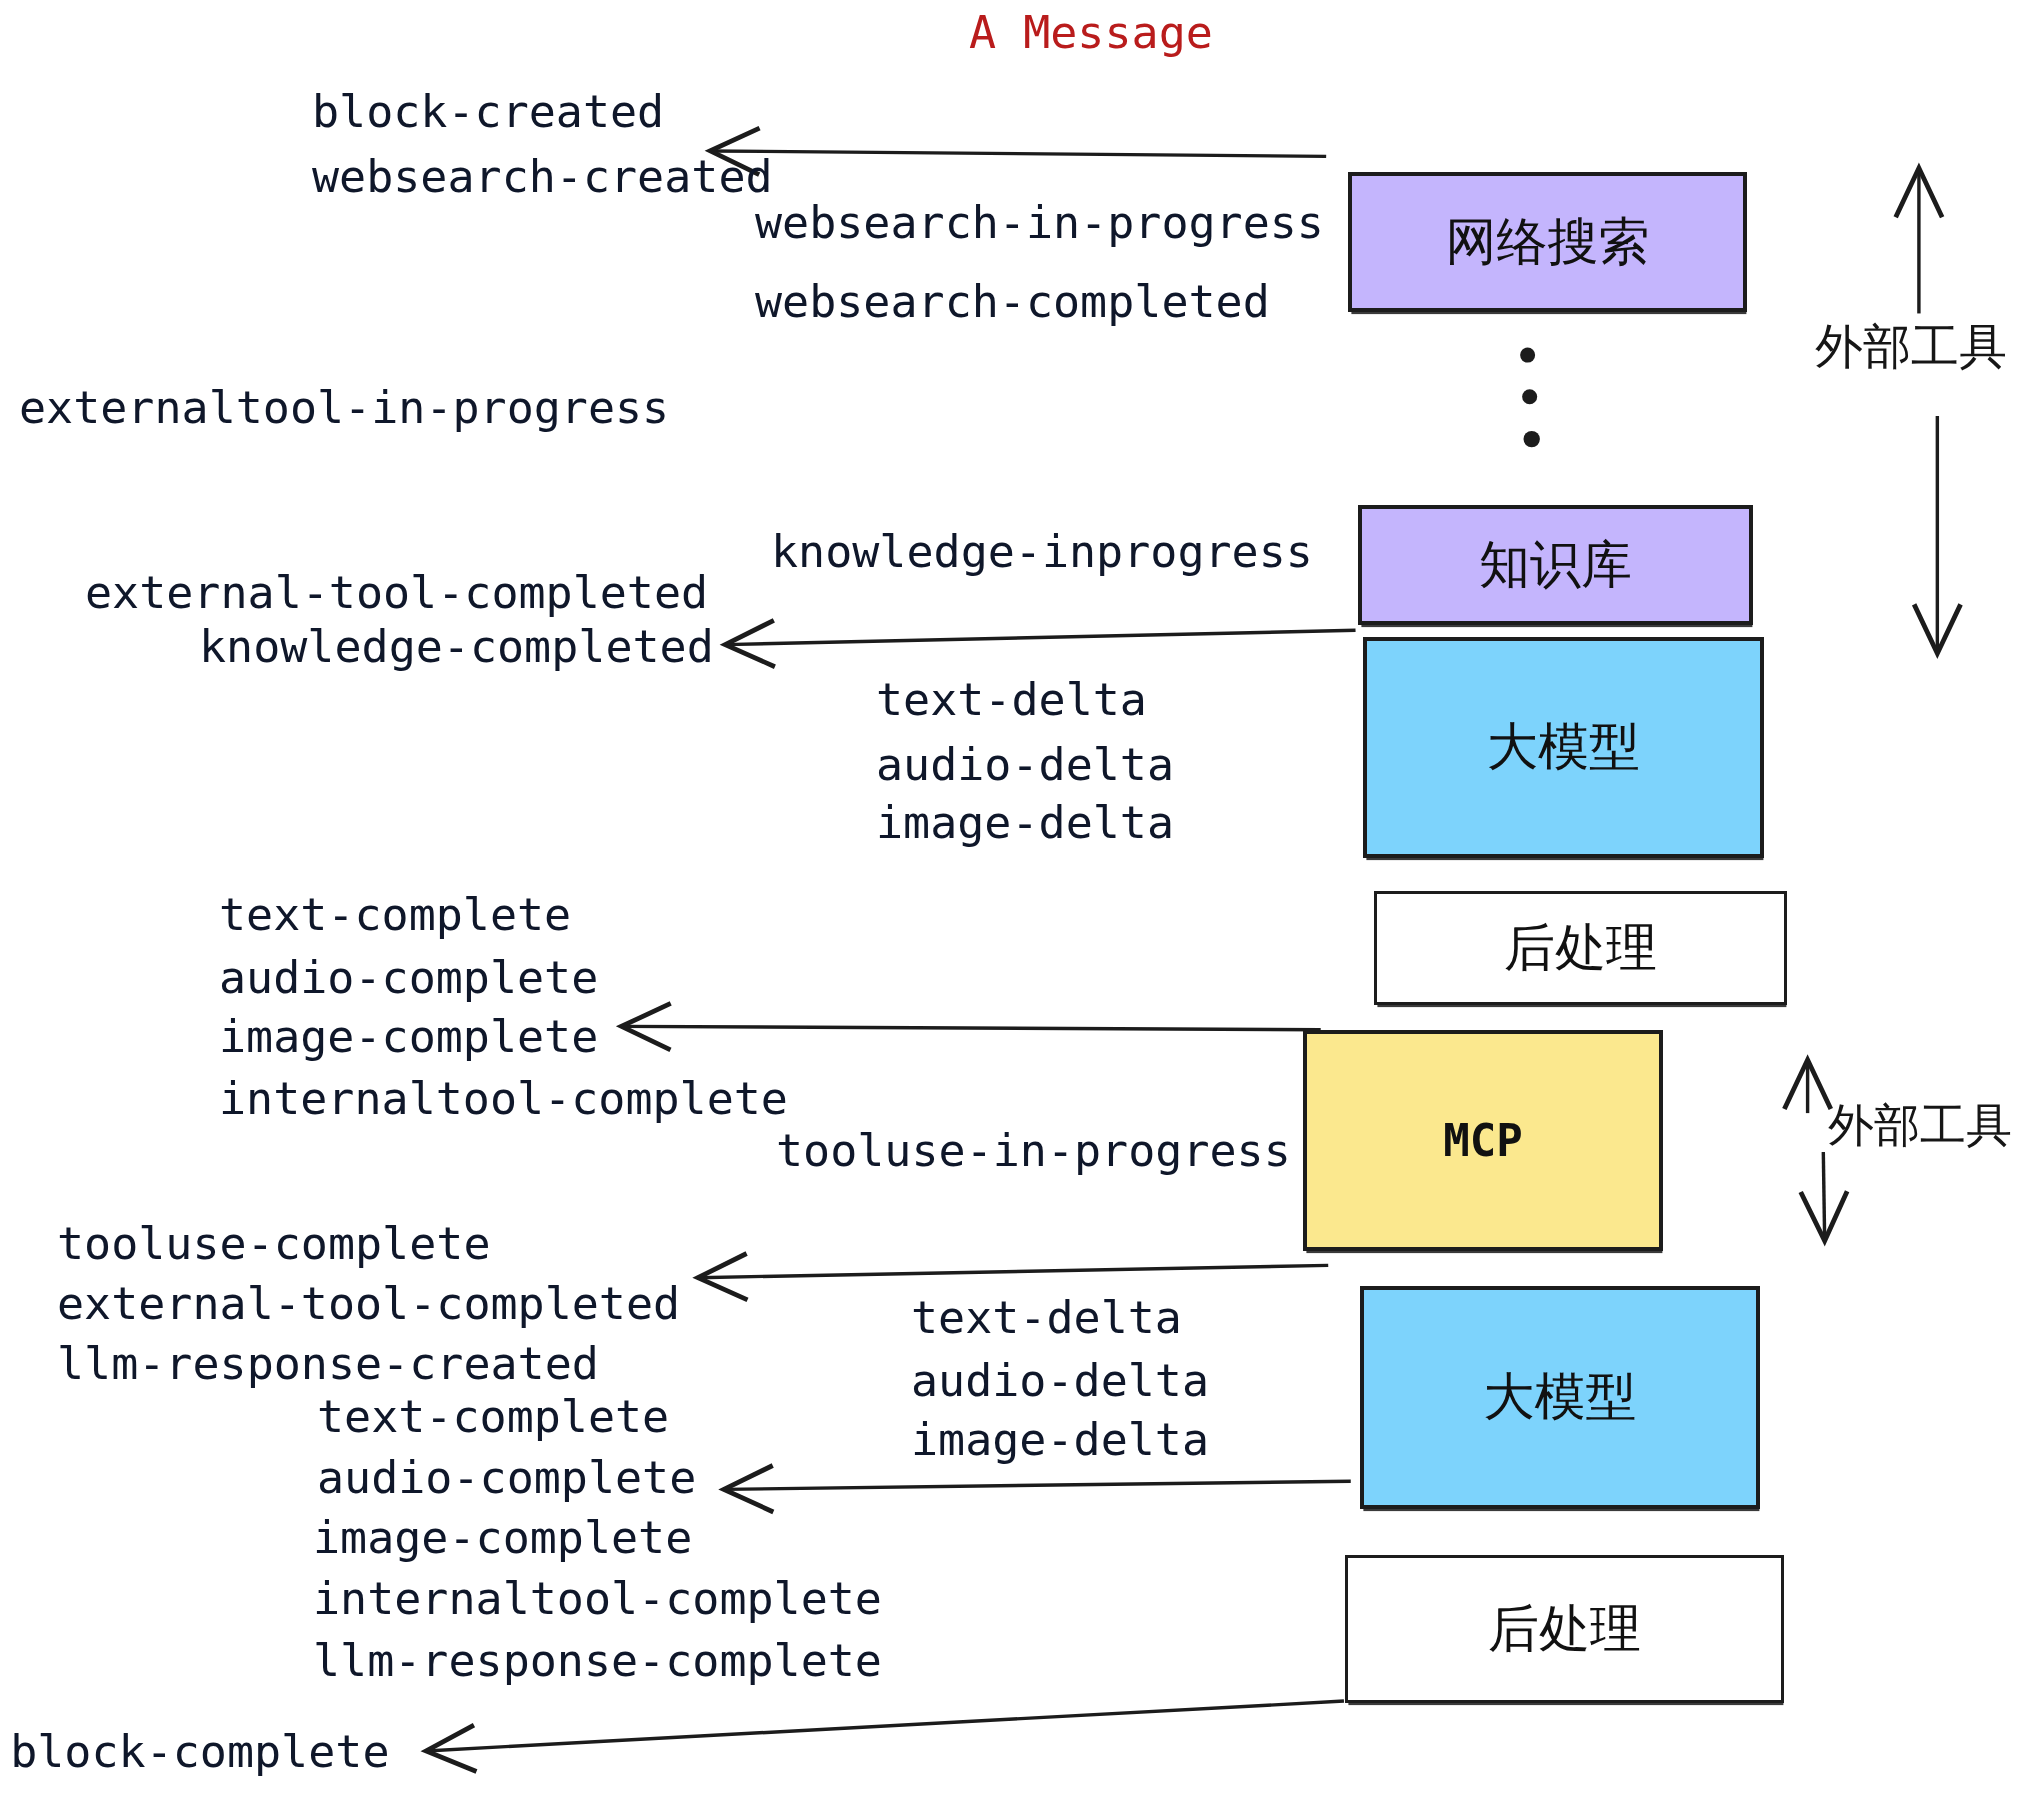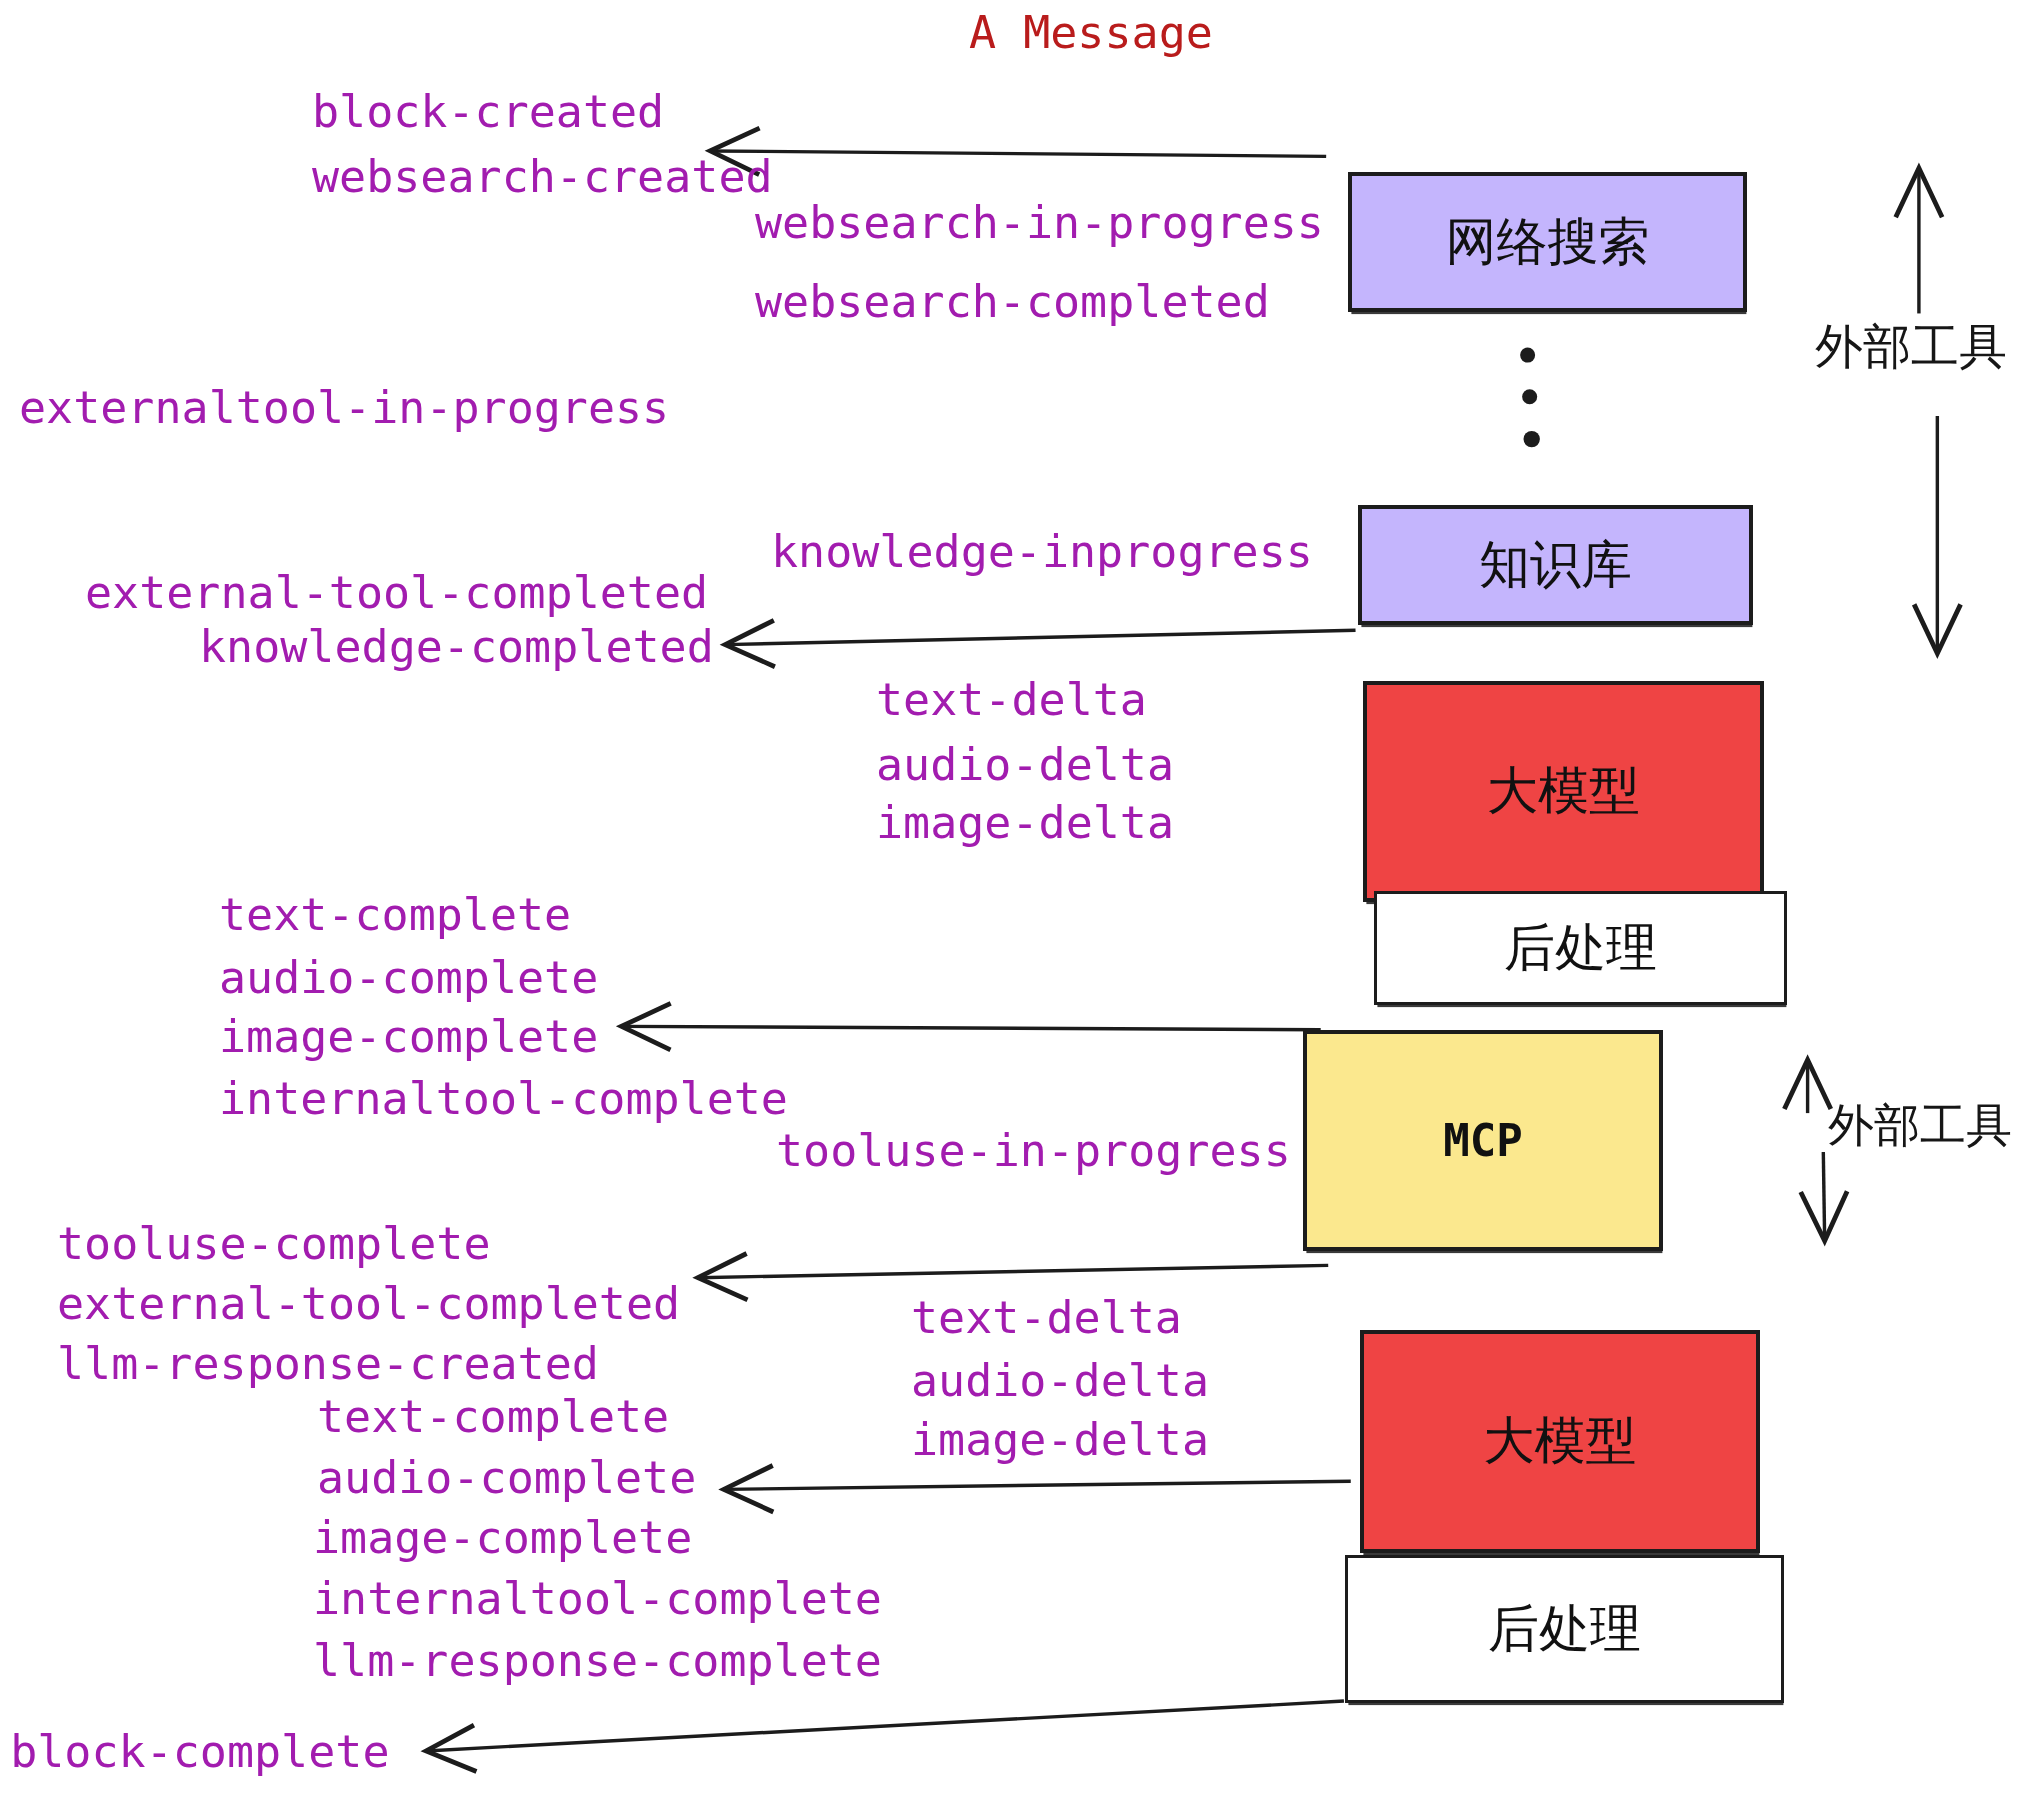--- a/index.html
+++ b/index.html
@@ -1,25 +1,25 @@
 <!DOCTYPE html>
 <html style="font-size:11px"><head>
 <meta charset="utf-8">
 <style>
   html,body{margin:0;padding:0;background:#ffffff;}
   #canvas{position:relative;width:2035px;height:1796px;background:#ffffff;overflow:hidden;
           font-family:"DejaVu Sans Mono","Liberation Mono",monospace;color:#1c1c1c;}
-  .ev{position:absolute;font-size:45px;line-height:1;white-space:nowrap;color:#a21caf;}
+  .ev{position:absolute;font-size:45px;line-height:1;white-space:nowrap;color:#0f172a;}
   .title{position:absolute;font-size:45px;line-height:1;white-space:nowrap;color:#b91c1c;}
   .box{position:absolute;box-sizing:border-box;border:4.1px solid #1c1c1c;
        display:flex;align-items:center;justify-content:center;
        font-family:"DejaVu Sans","Liberation Sans",sans-serif;font-size:51px;color:#111;
        box-shadow:1.4px 4.1px 0 -2px #3a3a3a;}
   .pink{background:#c4b5fd;}
-  .green{background:#ef4444;margin-top:44px;}
+  .green{background:#7dd3fc;}
   .yellow{background:#fbe88e;}
   .whitebox{background:#ffffff;border-width:3.4px;}
   .latin{font-family:"DejaVu Sans Mono","Liberation Mono",monospace;font-weight:bold;font-size:44px;}
   .side{position:absolute;font-size:48px;line-height:1;white-space:nowrap;
         font-family:Liberation Mono, monospace;color:#161616;}
   svg#arrows{position:absolute;left:0;top:0;}
 </style>
 </head>
 <body>
 

